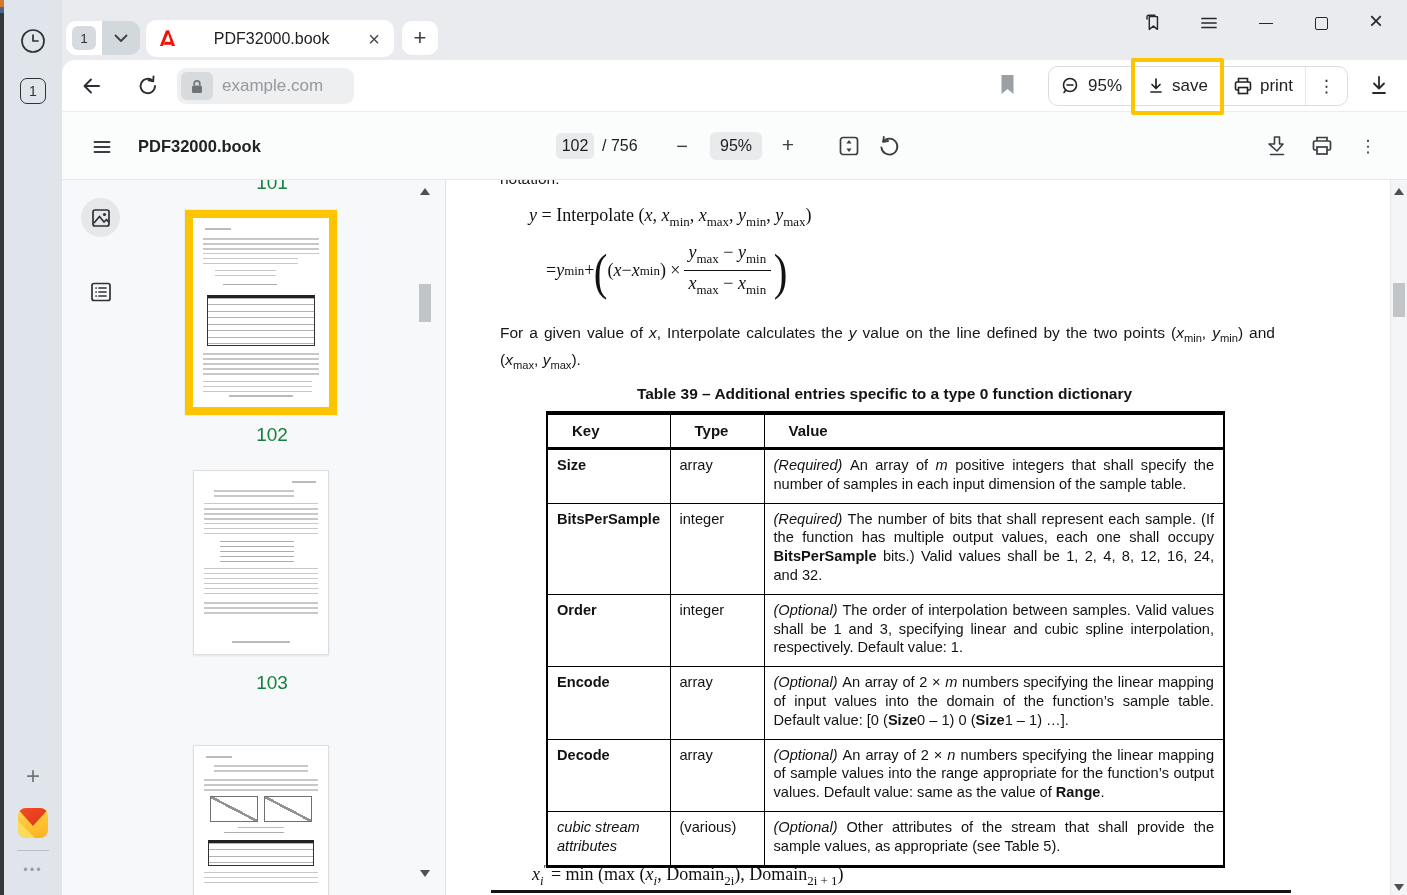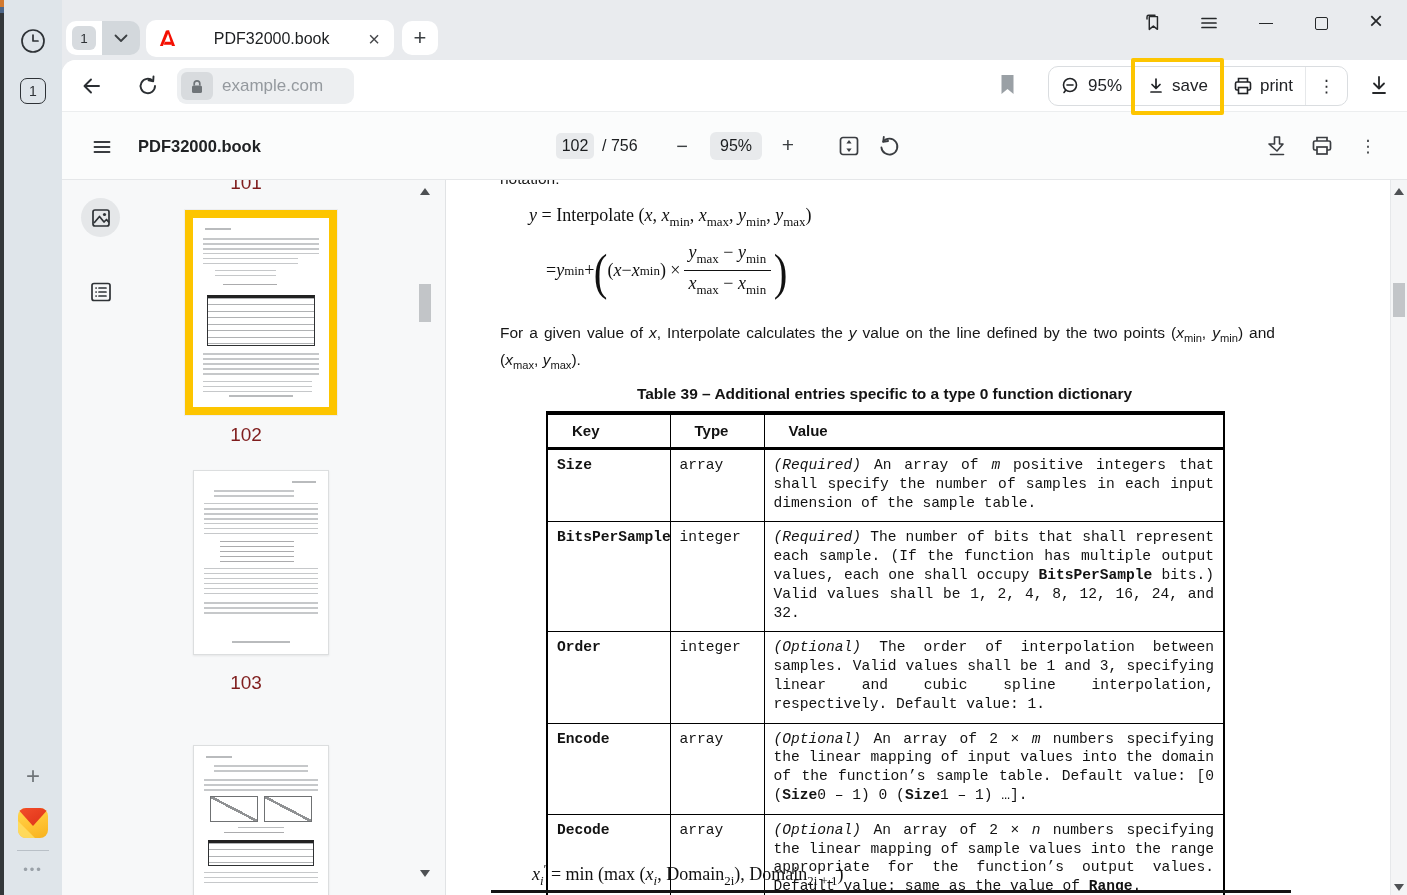--- a/index.html
+++ b/index.html
@@ -75,21 +75,21 @@
   .pt-dl { left:1202px; top:21px; width:26px; height:26px; }
   .pt-print { left:1247px; top:21px; width:26px; height:26px; }
   .pt-dots { left:1294px; top:21px; width:24px; height:26px; font-size:17px; color:#3c4043; }
 
   
   .pdf-body { position:absolute; left:0; right:0; top:120px; bottom:0; overflow:hidden; }
   .viewer-side { position:absolute; left:0; top:0; bottom:0; width:384px; background:#f7f8f9; border-right:1px solid #e1e3e5; }
   .vrail-img { position:absolute; left:19px; top:18px; width:39px; height:39px; border-radius:50%; background:#e5e7e9; display:flex; align-items:center; justify-content:center; }
   .vrail-list { position:absolute; left:27px; top:100px; width:24px; height:24px; }
 
-  .thumb-label { position:absolute; left:107px; width:154px; text-align:center; font-size:19px; color:#7f1d1d; }
+  .thumb-label { position:absolute; left:133px; width:154px; text-align:center; font-size:19px; color:#15803d; }
   .thumb-sel { position:absolute; left:123px; top:30px; width:152px; height:205px; border:8px solid #fdc500; background:#ffffff; box-shadow:0 0 0 1px rgba(0,0,0,.04); }
   .thumb-page { position:absolute; left:131px; width:136px; background:#ffffff; border:1px solid #dcdedf; box-shadow:0 1px 2px rgba(0,0,0,.08); }
   .mini { position:relative; width:100%; height:100%; overflow:hidden; display:flex; flex-direction:column; padding:10px 0 8px; }
   .txt { margin:2px 10px; background:repeating-linear-gradient(#c6c8ca 0 1.5px, transparent 1.5px 5px); }
   .txt.dark { background:repeating-linear-gradient(#ababad 0 1.5px, transparent 1.5px 5px); }
   .hline { height:2px; background:#b9bbbd; margin:0 10px; }
   .mtab { margin:3px 14px; border:1px solid #2f3133; border-top:3px solid #222; background:repeating-linear-gradient(#b0b2b4 0 1px, transparent 1px 6.5px); }
   .figrow { display:flex; gap:6px; margin:3px 16px; }
   .figbox { flex:1; height:26px; border:1px solid #6f7173; background:linear-gradient(to top right, transparent 47%, #909294 47%, #909294 53%, transparent 53%); }
   .thumb-scroll-track { position:absolute; right:12px; top:0; bottom:0; width:16px; }
@@ -112,21 +112,21 @@
   .frac { display:inline-flex; flex-direction:column; text-align:center; vertical-align:middle; margin:0 3px; }
   .frac .num { border-bottom:1.2px solid #111; padding:0 5px 1px; }
   .frac .den { padding:2px 5px 0; }
   .bigp { font-size:285%; font-weight:400; line-height:0; position:relative; top:1px; display:inline-block; transform:scaleX(.8); margin:0 -2px; }
   sub { font-size:.72em; }
   sup { font-size:.72em; }
   .para1 { position:absolute; left:53px; top:142px; width:775px; text-align:justify; }
   .t39-caption { position:absolute; left:99px; top:203px; width:677px; text-align:center; font-weight:700; font-size:15.5px; color:#141414; }
   .t39 { position:absolute; left:99px; top:231px; border-collapse:collapse; table-layout:fixed; width:677px; border-left:2px solid #000; border-right:2px solid #000; border-top:4px solid #000; border-bottom:3px solid #000; font-size:14.6px; color:#121212; }
   .t39 th { border:1px solid #000; border-bottom:3px solid #000; text-align:left; padding:5px 24px 6px; font-size:15px; }
-  .t39 td { border:1px solid #000; vertical-align:top; padding:6px 9px 9px; line-height:18.8px;font-family:Liberation Mono, monospace; }
+  .t39 td { border:1px solid #000; vertical-align:top; padding:6px 9px 9px; line-height:18.8px; }
   .t39 td.c-value { text-align:justify; }
   .para2 { position:absolute; left:53px; top:640px; width:790px; }
   .f3 { left:85px; top:678px; }
   .doc-bottom-line { position:absolute; left:44px; top:710px; width:800px; height:3px; background:#141414; }
 
   svg { display:block; }
 </style>
 </head>
 <body>
 

